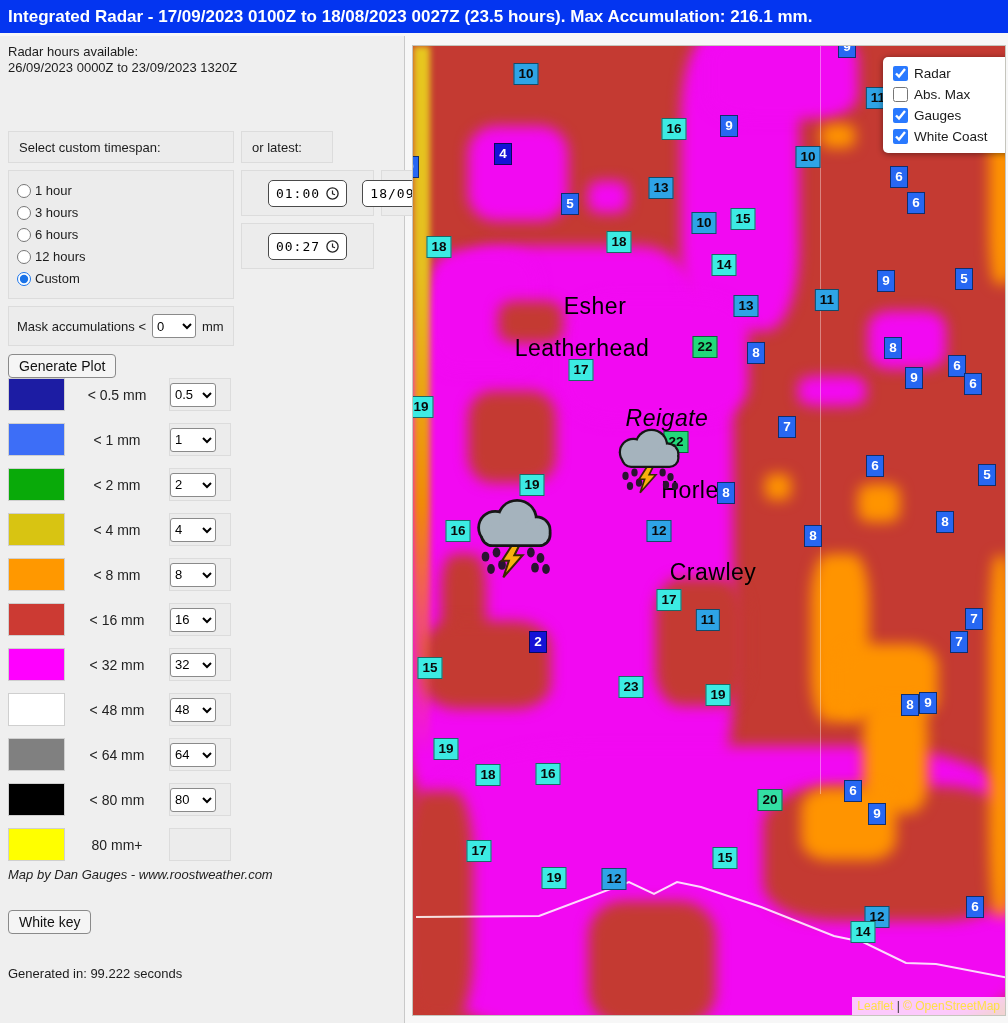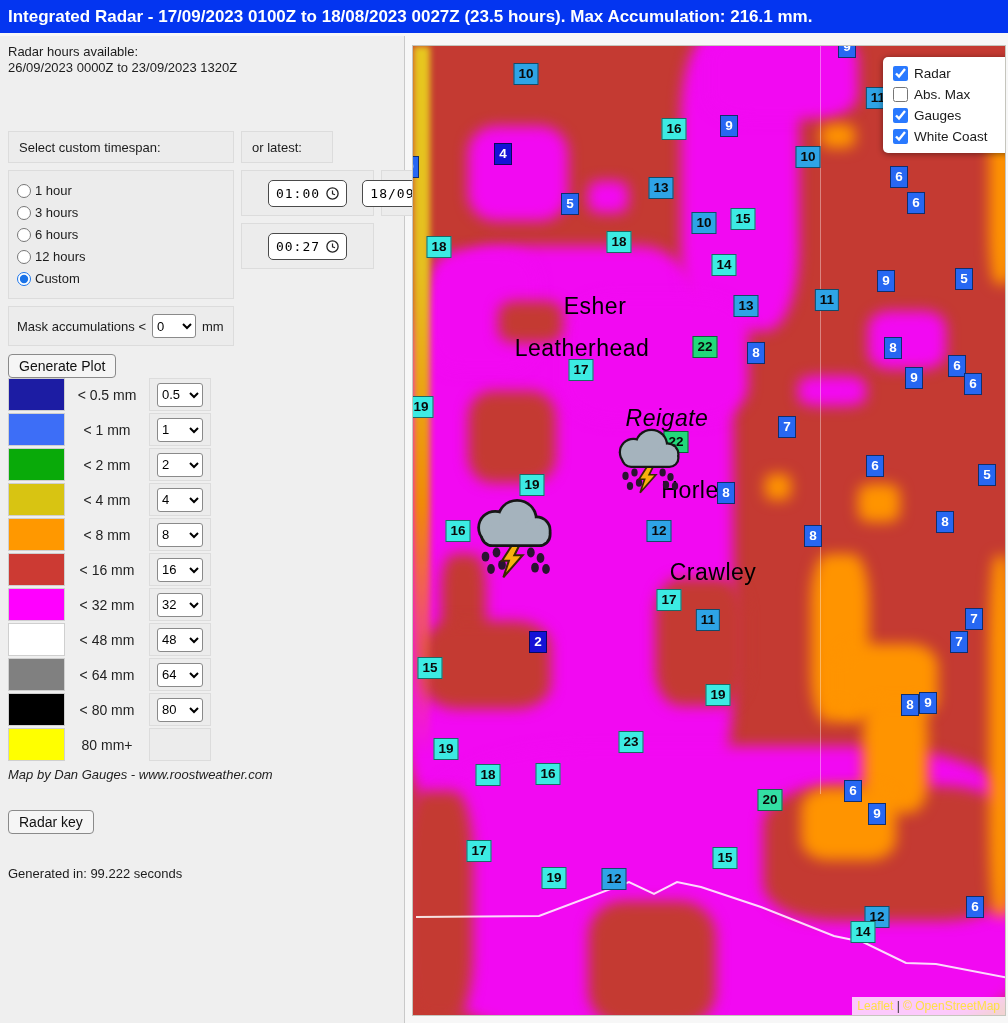--- a/index.html
+++ b/index.html
@@ -29,24 +29,24 @@
     justify-content:center; gap:3px; }
   .radio-row { display:flex; align-items:center; gap:4px; height:19px; white-space:nowrap; }
   .radio-row input { accent-color:#1a73e8; width:14px; height:14px; }
   .mask-cell { grid-column:1; padding:8px 8px; height:40px; display:flex; align-items:center; gap:6px; }
   select { font-size:13px; height:24px; background:#fff; border:1px solid #8a8a8a; border-radius:3px; }
 
   .btn { font-size:14px; padding:3px 10px; background:#f5f5f5; border:1px solid #8a8a8a;
     border-radius:4px; color:#111; cursor:pointer; }
   .key-head { font-weight:bold; text-decoration:underline; margin:22px 0 10px 0; font-size:13.5px; }
 
-  .key-grid { display:grid; grid-template-columns:57px 80px 62px; gap:2px; }
+  .key-grid { display:grid; grid-template-columns:57px 80px 62px; gap:12px; }
   .key-grid .swatch { height:33px; border:1px solid #cfcfcf; }
   .key-grid .klabel { display:flex; align-items:center; justify-content:center; font-size:14px; color:#222; }
-  .key-grid .ksel { display:flex; align-items:center; justify-content:center; }
+  .key-grid .ksel { display:flex; align-items:center; justify-content:flex-start; }
   .key-grid .ksel select { width:46px; }
 
   .credit { font-style:italic; margin-top:6px; color:#222; }
   .reset { margin-top:28px; }
   .generated { margin-top:32px; }
 
   
   .map { position:absolute; left:412px; top:45px; width:594px; height:971px;
     background:#c43a32; border:1px solid #c5c5bd; overflow:hidden; cursor:grab; }
   .blob { position:absolute; filter:blur(7px); border-radius:28%; }
@@ -216,21 +216,21 @@
         <div class="klabel">&lt; 80 mm</div>
         <div class="ksel cell">
           <select><option>80</option></select>
         </div>
         <div class="swatch" style="background: rgb(255, 255, 0);"></div>
         <div class="klabel">80 mm+</div>
         <div class="ksel cell"></div>
       </div>
 
     <div class="credit">Map by Dan Gauges - www.roostweather.com</div>
-    <div class="reset"><button class="btn">Radar key</button></div>
+    <div class="reset"><button class="btn">White key</button></div>
     <div class="generated">Generated in: 99.222 seconds</div>
   </div>
 
   <div class="map" id="map">
 
     <div class="blob magenta" style="left:-12px;top:200px;width:332px;height:620px"></div>
     <div class="blob magenta" style="left:0px;top:700px;width:620px;height:290px"></div>
     <div class="blob magenta" style="left:268px;top:-15px;width:118px;height:300px"></div>
     <div class="blob magenta" style="left:295px;top:-12px;width:150px;height:85px"></div>
     <div class="blob magenta" style="left:55px;top:80px;width:100px;height:95px"></div>
@@ -364,21 +364,21 @@
         <div class="gmark" style="left: 45px; top: 485px; background: rgb(60, 235, 227); color: rgb(10, 10, 10);">16</div>
         <div class="gmark" style="left: 246px; top: 485px; background: rgb(46, 164, 230); color: rgb(10, 10, 10);">12</div>
         <div class="gmark" style="left: 532px; top: 476px; background: rgb(39, 103, 242); color: rgb(255, 255, 255);">8</div>
         <div class="gmark" style="left: 400px; top: 490px; background: rgb(39, 103, 242); color: rgb(255, 255, 255);">8</div>
         <div class="gmark" style="left: 256px; top: 554px; background: rgb(60, 235, 227); color: rgb(10, 10, 10);">17</div>
         <div class="gmark" style="left: 295px; top: 574px; background: rgb(46, 164, 230); color: rgb(10, 10, 10);">11</div>
         <div class="gmark" style="left: 125px; top: 596px; background: rgb(21, 18, 214); color: rgb(255, 255, 255);">2</div>
         <div class="gmark" style="left: 17px; top: 622px; background: rgb(60, 235, 227); color: rgb(10, 10, 10);">15</div>
         <div class="gmark" style="left: 561px; top: 573px; background: rgb(39, 103, 242); color: rgb(255, 255, 255);">7</div>
         <div class="gmark" style="left: 546px; top: 596px; background: rgb(39, 103, 242); color: rgb(255, 255, 255);">7</div>
-        <div class="gmark" style="left: 218px; top: 696px; background: rgb(60, 235, 227); color: rgb(10, 10, 10);">23</div>
+        <div class="gmark" style="left: 218px; top: 641px; background: rgb(60, 235, 227); color: rgb(10, 10, 10);">23</div>
         <div class="gmark" style="left: 305px; top: 649px; background: rgb(60, 235, 227); color: rgb(10, 10, 10);">19</div>
         <div class="gmark" style="left: 497px; top: 659px; background: rgb(39, 103, 242); color: rgb(255, 255, 255);">8</div>
         <div class="gmark" style="left: 515px; top: 657px; background: rgb(39, 103, 242); color: rgb(255, 255, 255);">9</div>
         <div class="gmark" style="left: 33px; top: 703px; background: rgb(60, 235, 227); color: rgb(10, 10, 10);">19</div>
         <div class="gmark" style="left: 75px; top: 729px; background: rgb(60, 235, 227); color: rgb(10, 10, 10);">18</div>
         <div class="gmark" style="left: 135px; top: 728px; background: rgb(60, 235, 227); color: rgb(10, 10, 10);">16</div>
         <div class="gmark" style="left: 357px; top: 754px; background: rgb(51, 223, 164); color: rgb(10, 10, 10);">20</div>
         <div class="gmark" style="left: 440px; top: 745px; background: rgb(39, 103, 242); color: rgb(255, 255, 255);">6</div>
         <div class="gmark" style="left: 464px; top: 768px; background: rgb(39, 103, 242); color: rgb(255, 255, 255);">9</div>
         <div class="gmark" style="left: 312px; top: 812px; background: rgb(60, 235, 227); color: rgb(10, 10, 10);">15</div>

